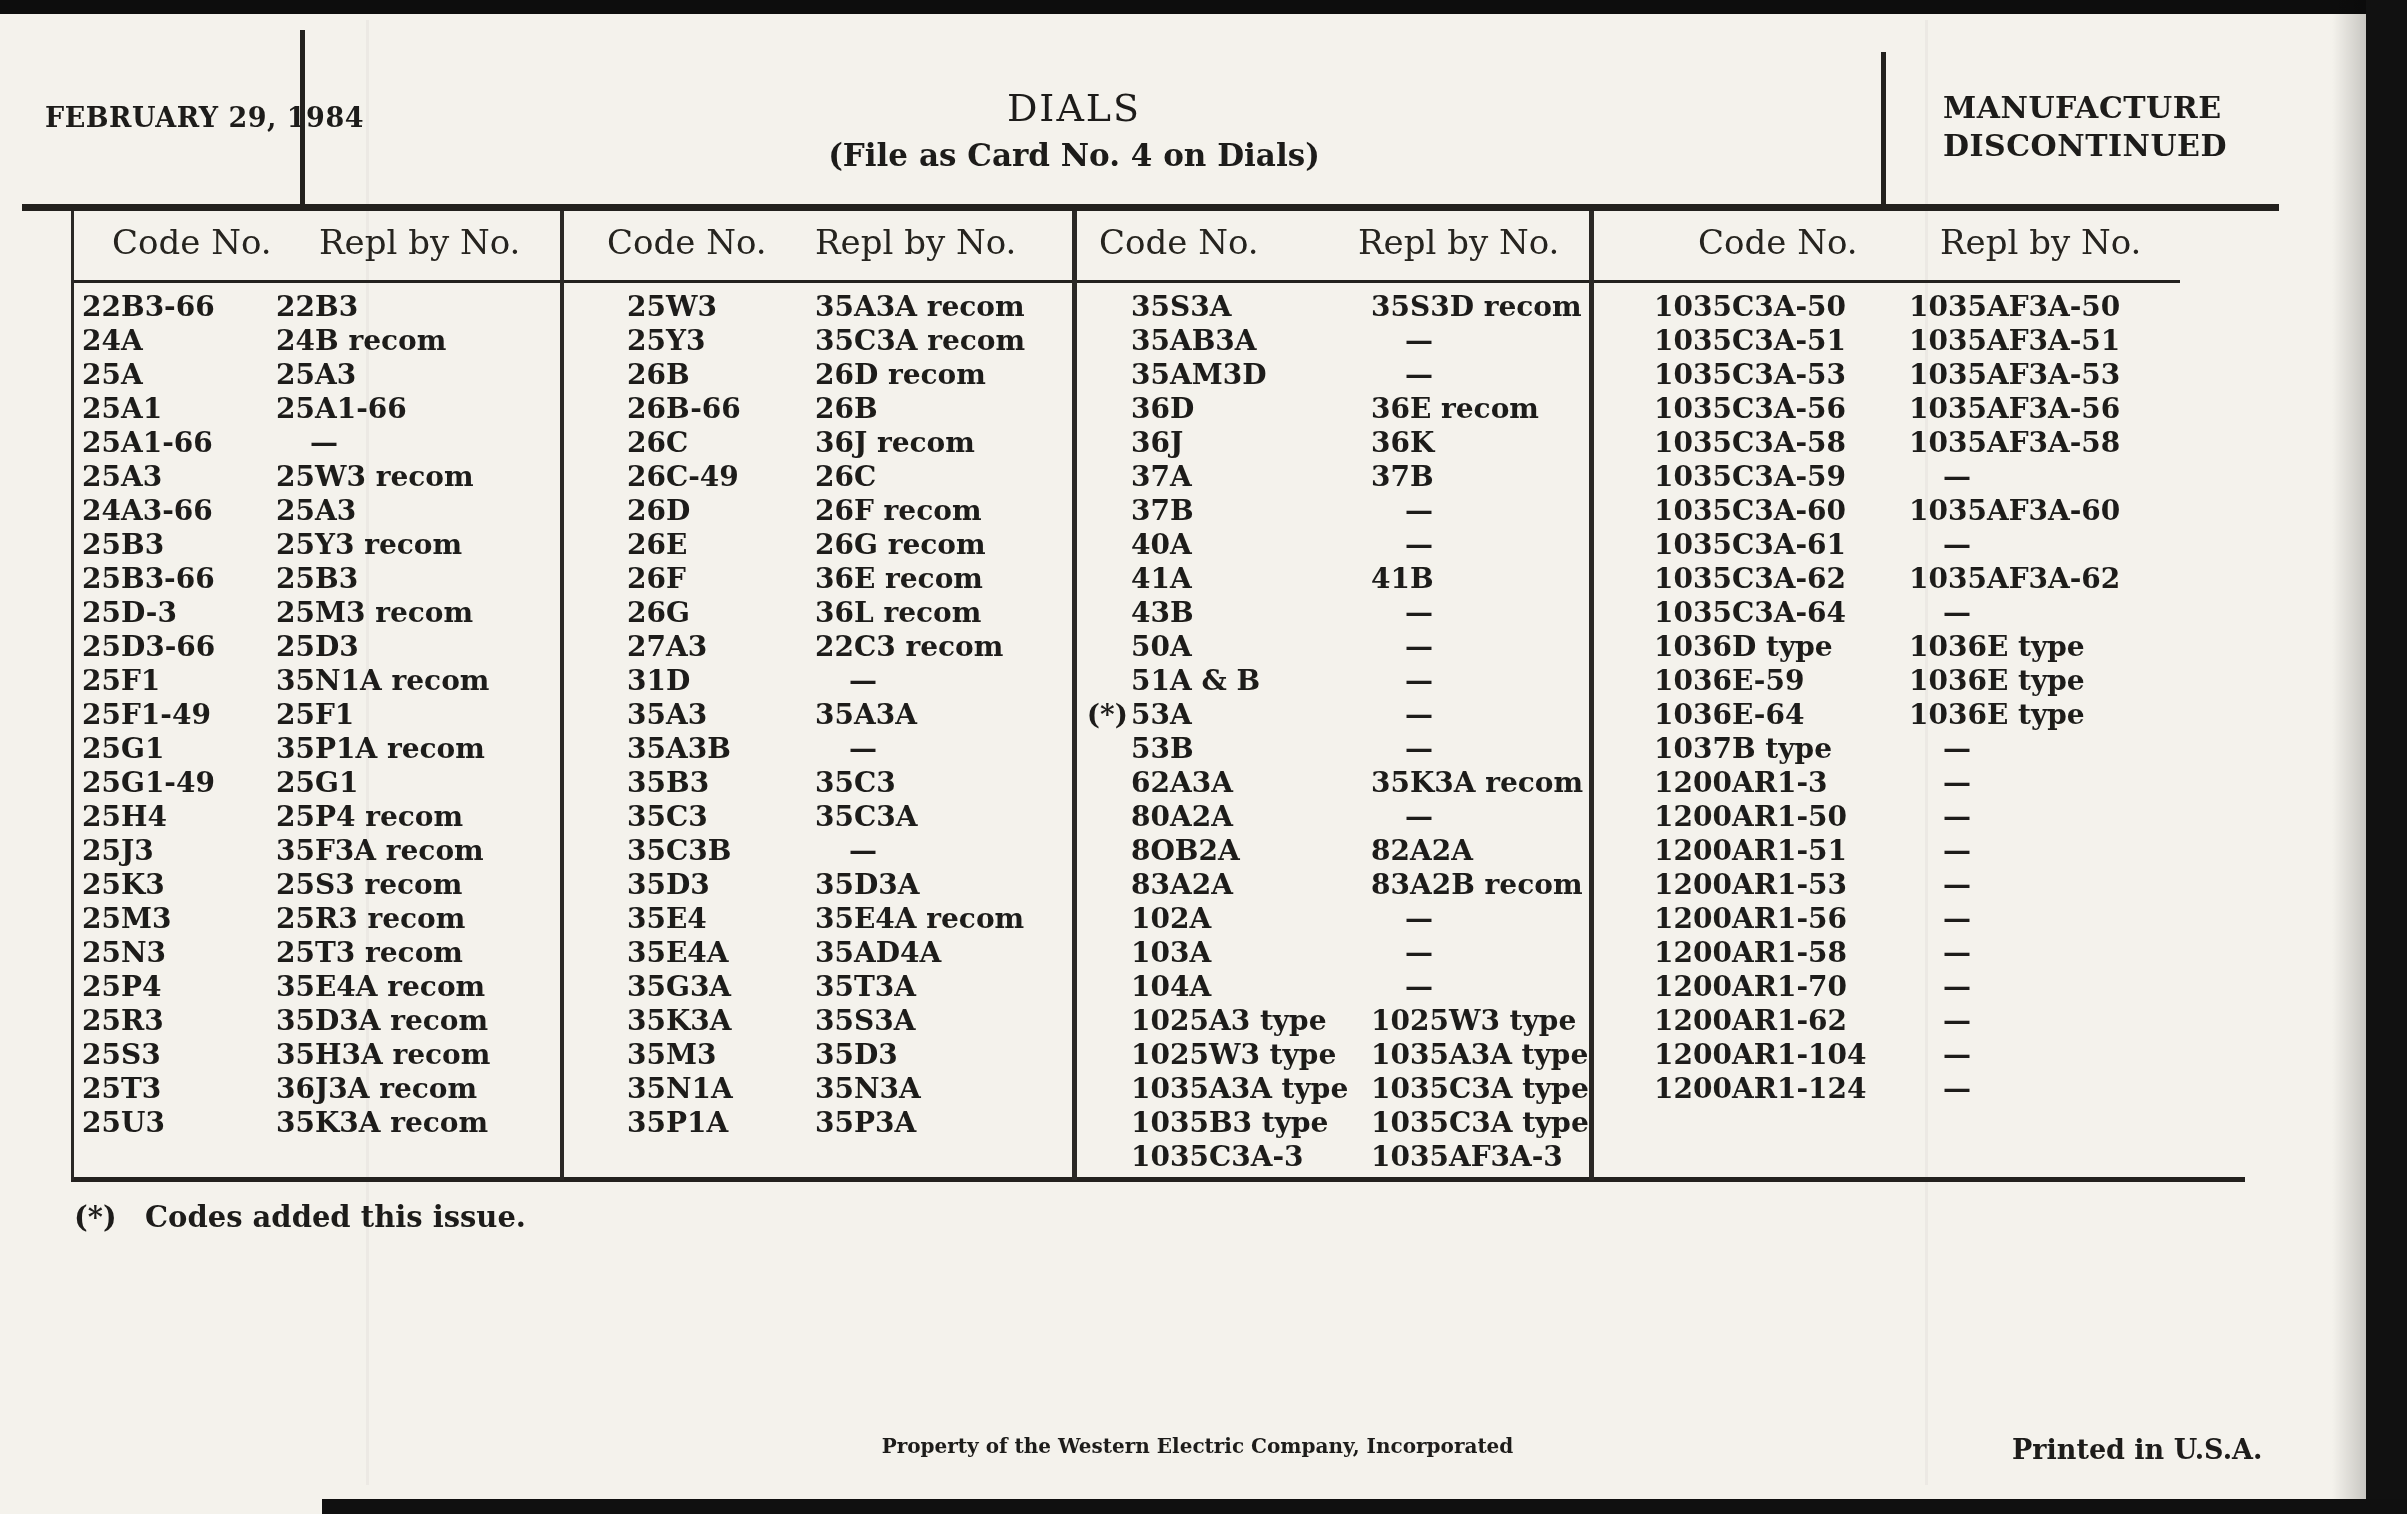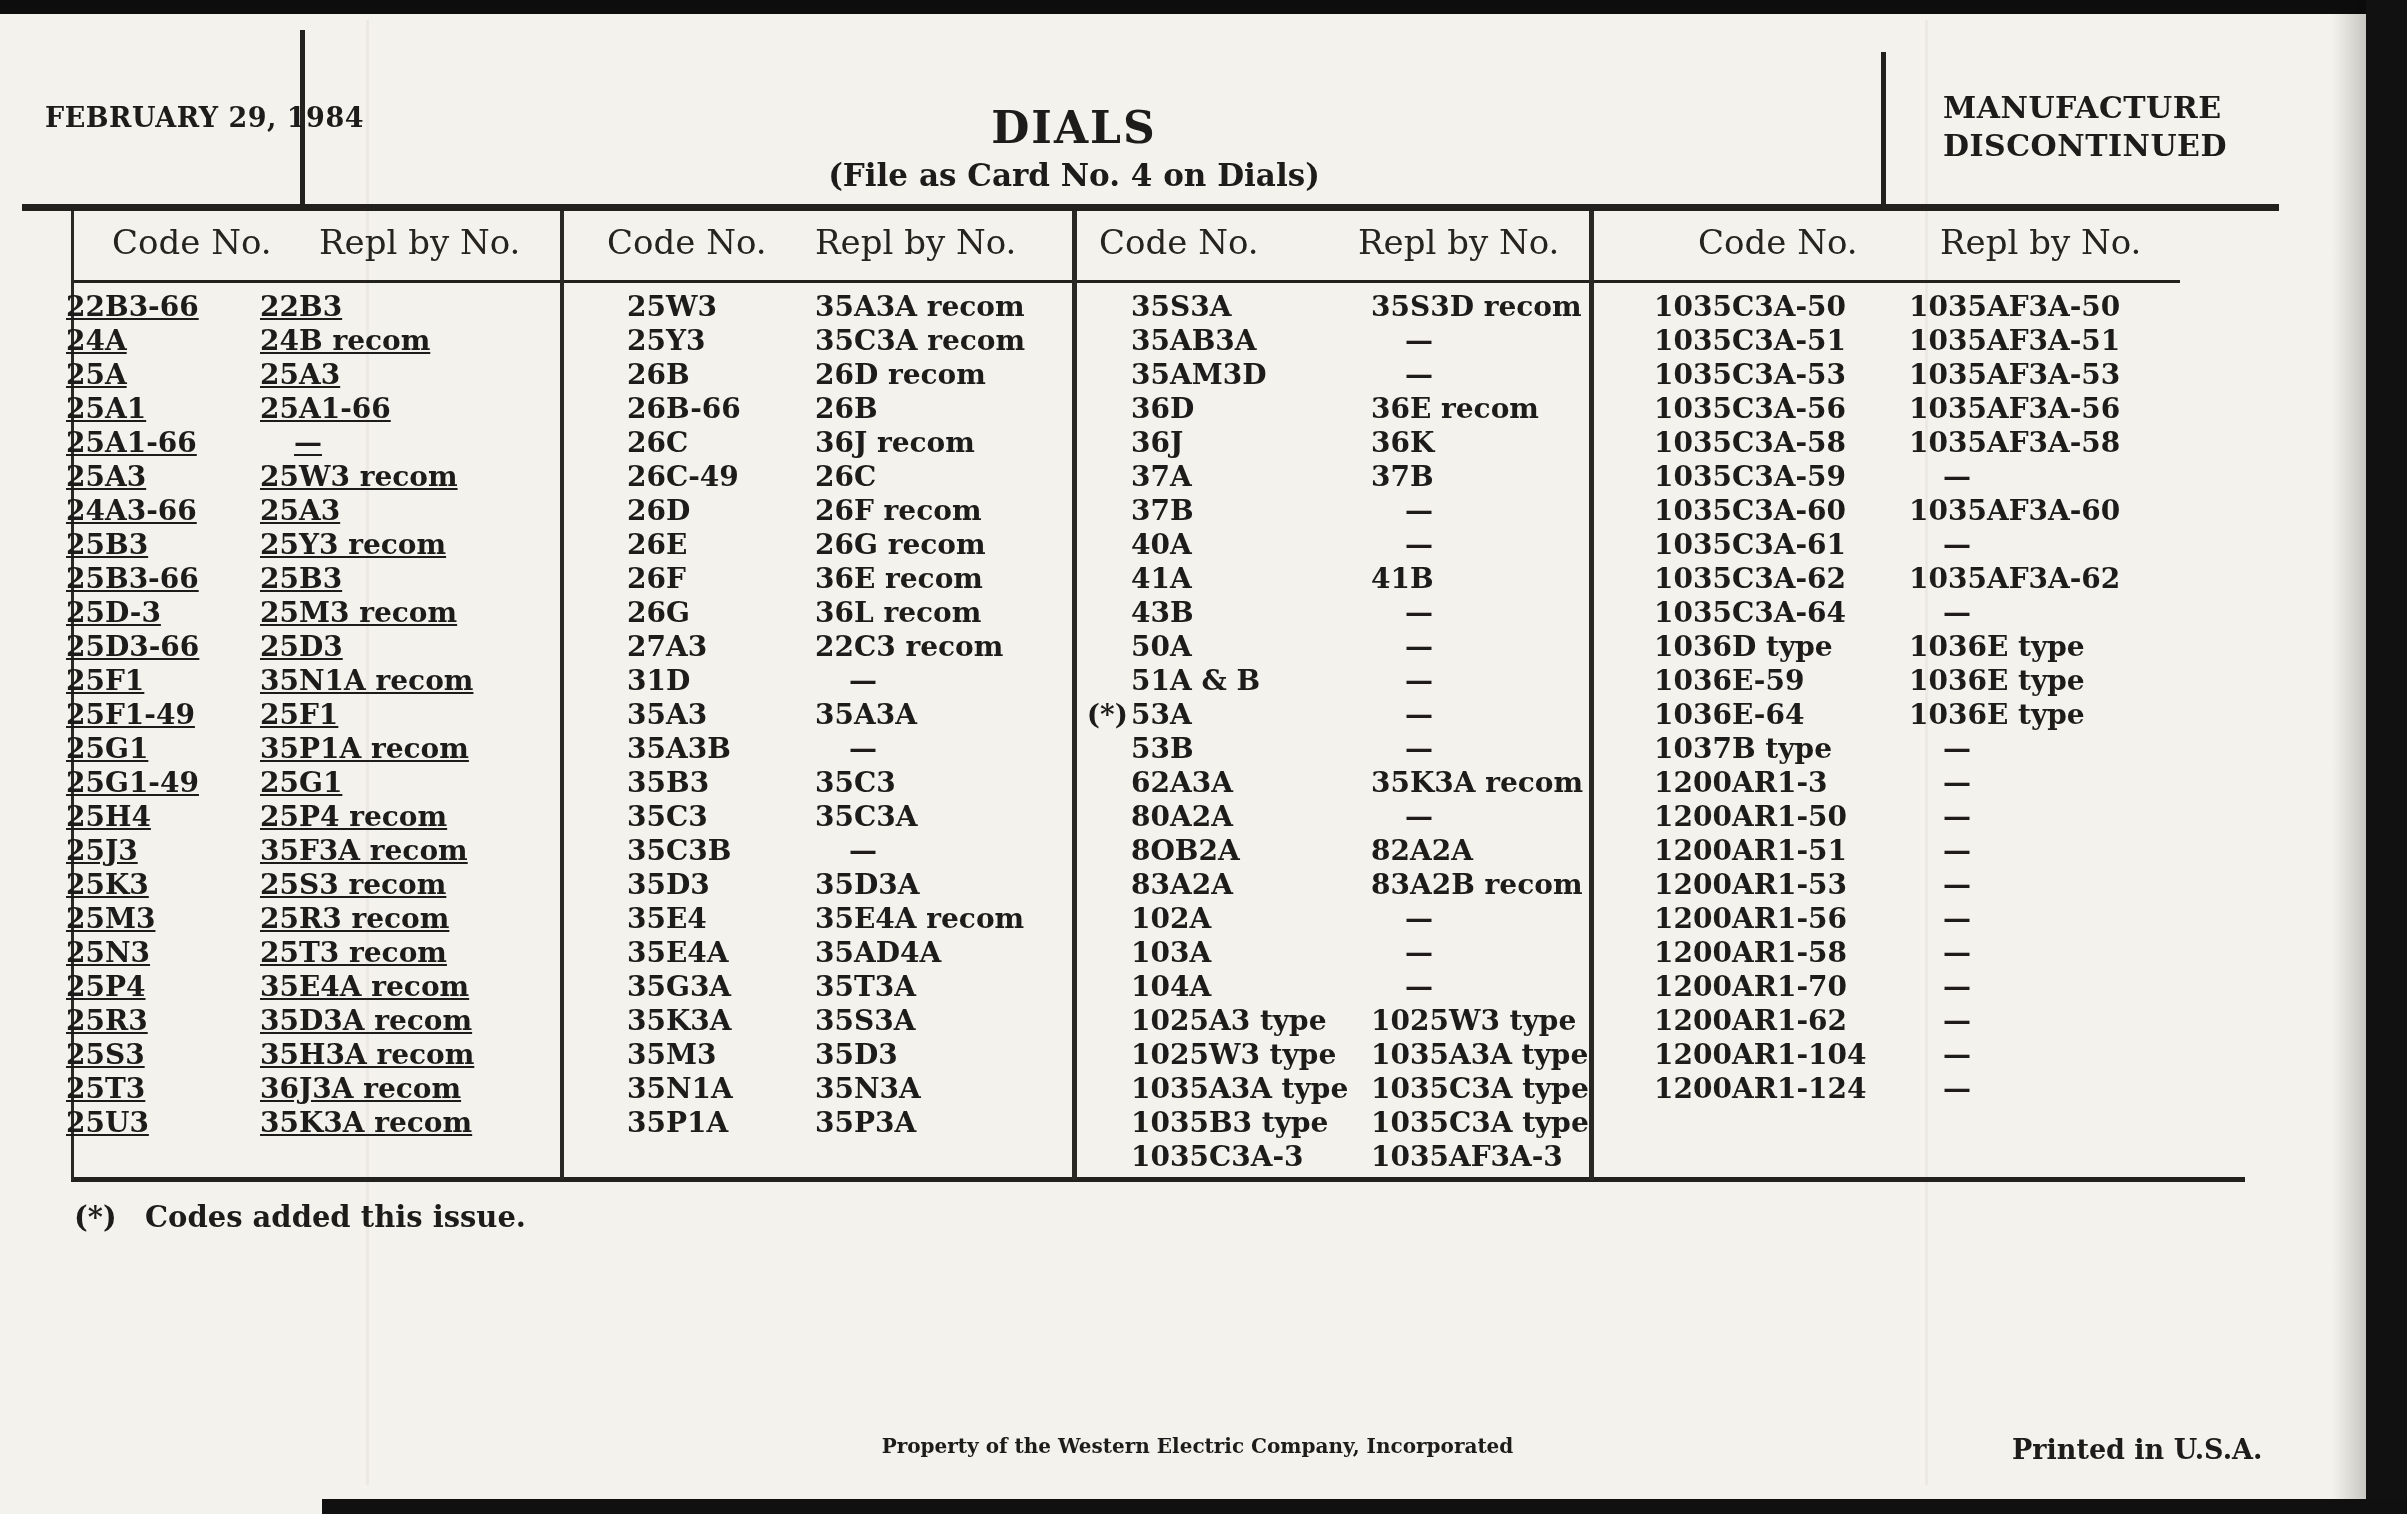--- a/index.html
+++ b/index.html
@@ -14,21 +14,21 @@
   .edge-right{position:absolute;right:0;top:0;width:42px;height:1515px;background:#111;}
   .edge-right-shade{position:absolute;right:42px;top:0;width:34px;height:1515px;
     background:linear-gradient(to right, rgba(0,0,0,0), rgba(0,0,0,0.18));}
   .edge-bottom{position:absolute;left:322px;right:0;bottom:0;height:16px;background:#101010;}
   .crease{position:absolute;top:20px;bottom:30px;width:3px;background:rgba(90,85,70,0.05);}
   .crease.c1{left:366px;} .crease.c2{left:1925px;}
 
   
   .hdr-date{position:absolute;left:45px;top:102px;font-size:27px;font-weight:bold;letter-spacing:0.5px;}
   .hdr-center{position:absolute;left:302px;top:83px;width:1544px;text-align:center;}
-  .hdr-title{font-size:44px;font-weight:bold;letter-spacing:2px;line-height:50px;margin-top:20px;}
+  .hdr-title{font-size:38px;font-weight:normal;letter-spacing:2px;line-height:50px;}
   .hdr-sub{font-size:31px;font-weight:bold;line-height:44px;}
   .hdr-status{position:absolute;left:1943px;top:89px;font-size:30px;font-weight:bold;line-height:38px;letter-spacing:0.5px;}
   .vdiv{position:absolute;width:5px;background:#23211e;}
   .vdiv.d1{left:300px;top:30px;height:175px;}
   .vdiv.d2{left:1881px;top:52px;height:152px;}
 
   
   .rule{position:absolute;background:#23211e;}
   .rule.top-thick{left:22px;top:204px;width:2257px;height:7px;}
   .rule.head-under{left:71px;top:280px;width:2109px;height:3px;}
@@ -47,21 +47,21 @@
   .h3a{left:1698px;} .h3b{left:1940px;}
 
   
   .rows{position:absolute;top:290px;display:grid;grid-auto-rows:34px;
     font-size:28px;font-weight:bold;line-height:34px;white-space:nowrap;}
   .rows .trow{display:contents;}
   .cell{display:block;}
   .cell.code{position:relative;}
   .star{position:absolute;right:100%;padding-right:3px;}
   .repl.dash{padding-left:34px;}
-  .rows.s0{left:66px;width:489px;grid-template-columns:194px 1fr;text-decoration:underline;}
+  .rows.s0{left:82px;width:489px;grid-template-columns:194px 1fr;}
   .rows.s1{left:562px;width:508px;padding-left:65px;grid-template-columns:188px 1fr;}
   .rows.s2{left:1074px;width:515px;padding-left:57px;grid-template-columns:240px 1fr;}
   .rows.s3{left:1533px;width:683px;padding-left:121px;grid-template-columns:255px 1fr;}
 
   
   .footnote{position:absolute;left:74px;top:1200px;font-size:29px;font-weight:bold;}
   .footnote .mark{display:inline-block;width:71px;}
   .footer-center{position:absolute;left:653px;top:1434px;width:1089px;text-align:center;
     font-size:20px;font-weight:bold;}
   .footer-right{position:absolute;left:2012px;top:1434px;font-size:27px;font-weight:bold;}

